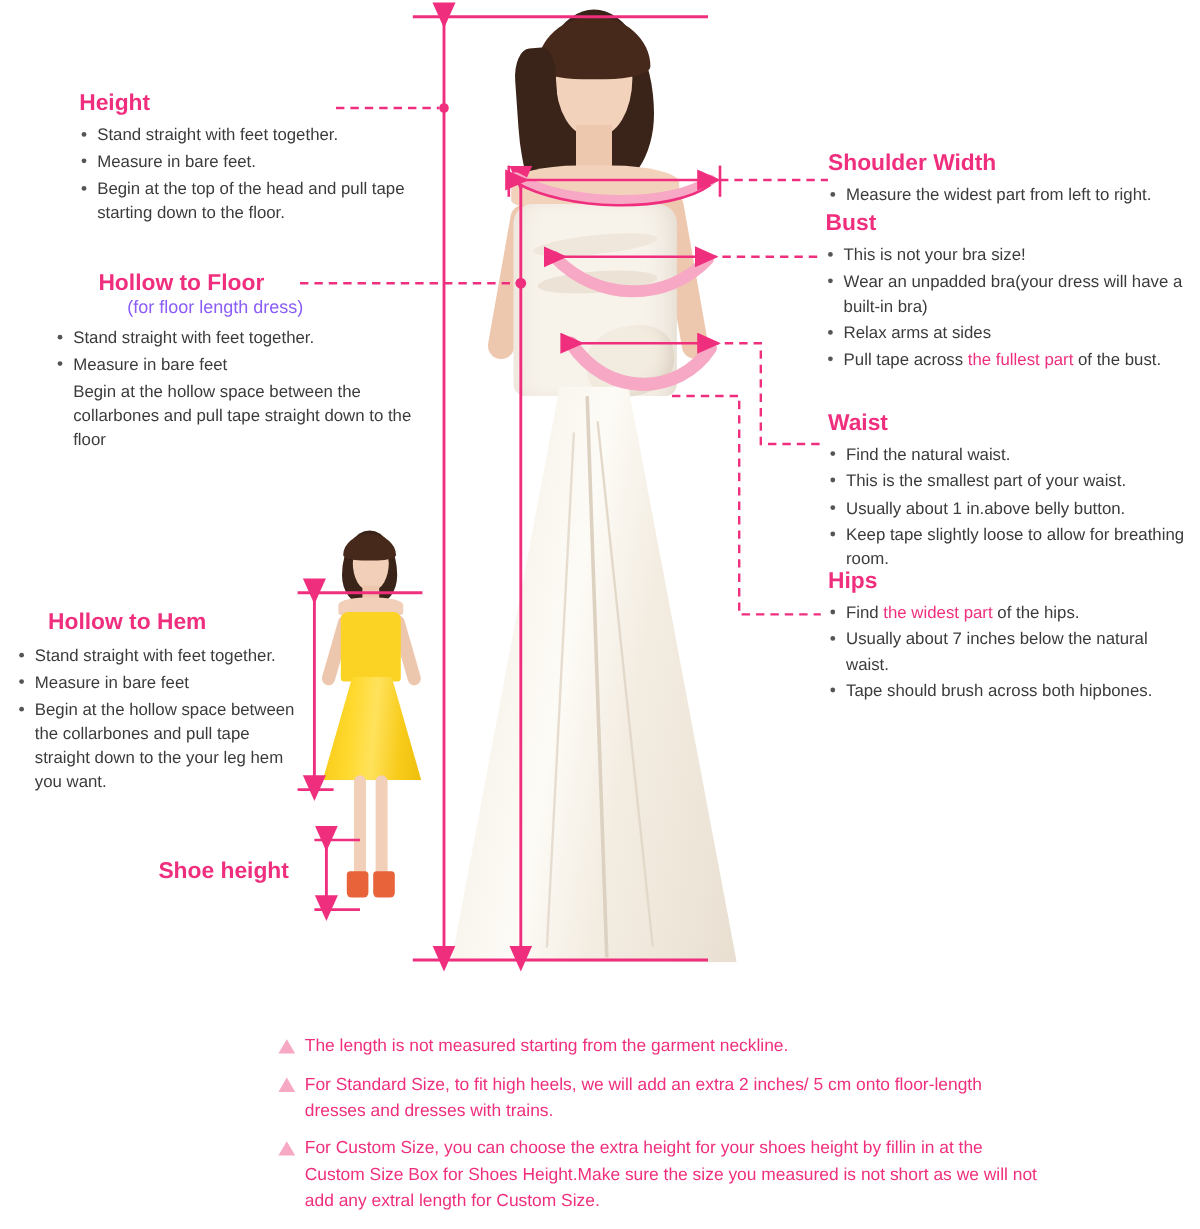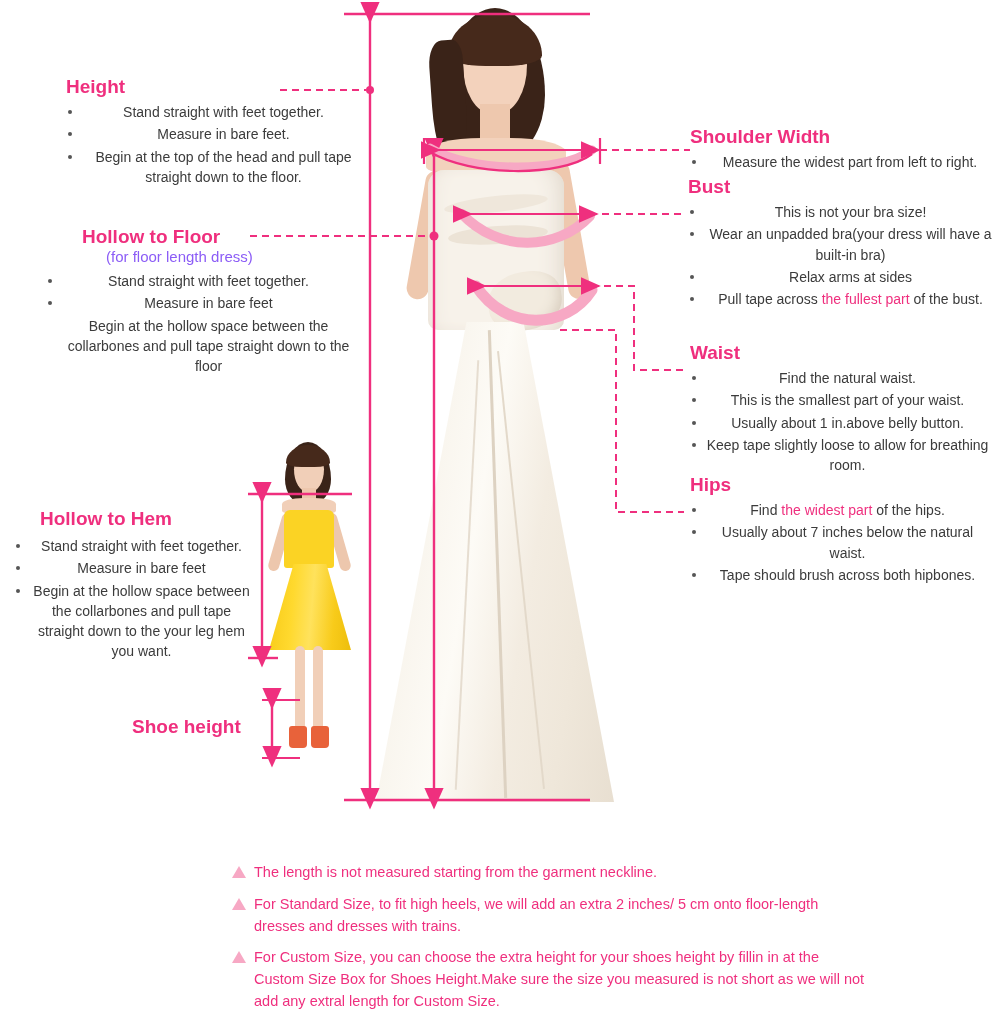--- a/index.html
+++ b/index.html
@@ -264,21 +264,20 @@
   .sub {
     color: #8b5cf6;
     font-weight: normal;
     font-size: 15px;
     white-space: nowrap;
   }
   ul.bul {
     list-style: none;
     margin: 4px 0 0 0;
     padding: 0;
-    text-align: center;
   }
   ul.bul li {
     position: relative;
     color: #3b3b3b;
     font-size: 14px;
     line-height: 1.45;
     padding-left: 15px;
     margin-bottom: 2px;
   }
   ul.bul li::before {
@@ -418,21 +417,21 @@
       <line x1="262" y1="700" x2="300" y2="700" stroke="#ef2f7e" stroke-width="2.2"></line>
       <line x1="262" y1="758" x2="300" y2="758" stroke="#ef2f7e" stroke-width="2.2"></line>
     </g>
   </svg>
 
   <div class="blk" style="left:66px; top:76px; width:300px;">
     <div class="hdr">Height</div>
     <ul class="bul">
       <li>Stand straight with feet together.</li>
       <li>Measure in bare feet.</li>
-      <li>Begin at the top of the head and pull tape straight down to the floor.</li>
+      <li>Begin at the top of the head and pull tape starting down to the floor.</li>
     </ul>
   </div>
 
   <div class="blk" style="left:46px; top:226px; width:310px;">
     <div class="hdr" style="margin-left:36px;">Hollow to Floor</div>
     <div class="sub" style="margin-left:60px;">(for floor length dress)</div>
     <ul class="bul" style="margin-top:6px;">
       <li>Stand straight with feet together.</li>
       <li>Measure in bare feet</li>
       <li class="nobul">Begin at the hollow space between the collarbones and pull tape straight down to the floor</li>

